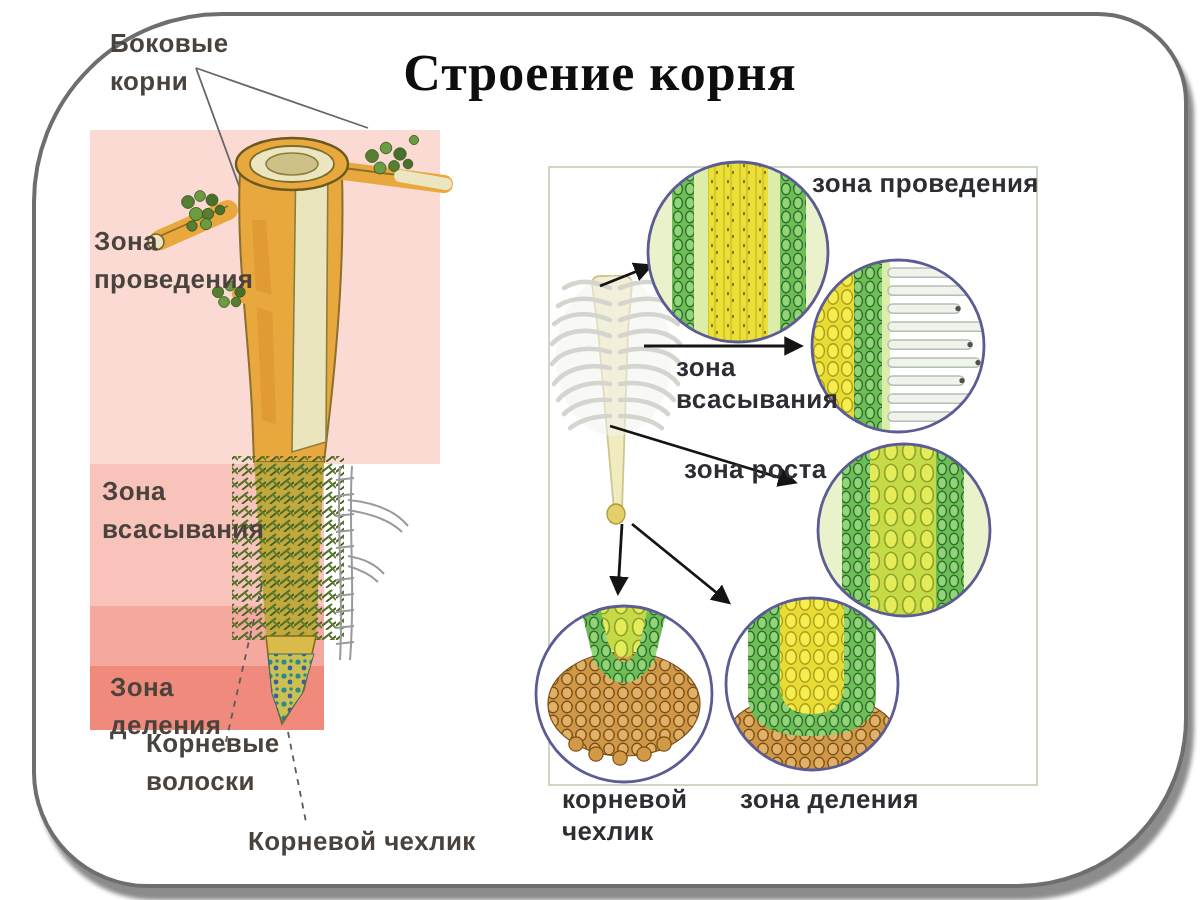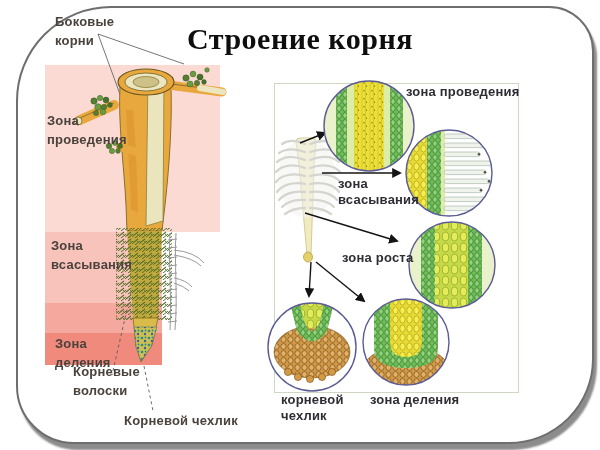--- a/index.html
+++ b/index.html
@@ -2,21 +2,21 @@
 <html><head>
 <meta charset="utf-8">
 <style>
   html,body{margin:0;padding:0;background:#ffffff;}
   #stage{position:relative;width:600px;height:450px;background:#fff;overflow:hidden;
          font-family:"Liberation Sans",sans-serif;}
   .frame{position:absolute;left:16px;top:6px;width:574px;height:434px;
          border:2px solid #6e6e6e;border-radius:95px 45px 85px 58px;
          box-shadow:3px 6px 2px #8c8c8c;background:#fff;}
   .slide-title{position:absolute;left:0;right:0;top:22px;text-align:center;
-         font-family:"Liberation Serif",serif;font-weight:700;font-size:30px;color:#0e0e0e;
+         font-family:"Liberation Serif",serif;font-weight:700;font-size:26px;color:#0e0e0e;
          letter-spacing:0.5px;}
   .band{position:absolute;}
   .lbl{position:absolute;color:#4a423c;font-size:13px;line-height:1.45;letter-spacing:0.2px;font-weight:bold;}
   .lbl-nowrap{white-space:nowrap;}
   .blbl{position:absolute;color:#2d2d33;font-size:13px;font-weight:700;line-height:1.25;
         letter-spacing:0.2px;}
   .blbl-nowrap{white-space:nowrap;}
   .right-panel-box{position:absolute;left:274px;top:83px;width:243px;height:308px;
         border:1px solid #ccd8c2;background:#ffffff;}
   svg{position:absolute;left:0;top:0;}
@@ -300,16 +300,16 @@
         </g>
         <path d="M290,303 L300,303 L306,326 Q312,336 318,326 L324,303 L334,303 L327,331 Q312,352 297,331 Z" fill="url(#pNet)"></path>
         <path d="M300,303 L324,303 L320,322 Q312,336 304,322 Z" fill="url(#pYG)"></path>
       </g>
       <circle cx="312" cy="347" r="44" fill="none" stroke="#5c5c94" stroke-width="1.4"></circle>
     </g>
   </svg>
 
   <div class="blbl blbl-nowrap" style="left:406px;top:84px;">зона проведения</div>
   <div class="blbl" style="left:338px;top:176px;width:96px;">зона всасывания</div>
-  <div class="blbl blbl-nowrap" style="left:342px;top:250px;">зона роста</div>
+  <div class="blbl blbl-nowrap" style="left:342px;top:227px;">зона роста</div>
   <div class="blbl blbl-nowrap" style="left:370px;top:392px;">зона деления</div>
   <div class="blbl" style="left:281px;top:392px;width:80px;">корневой чехлик</div>
 </div>
 
 </body></html>

